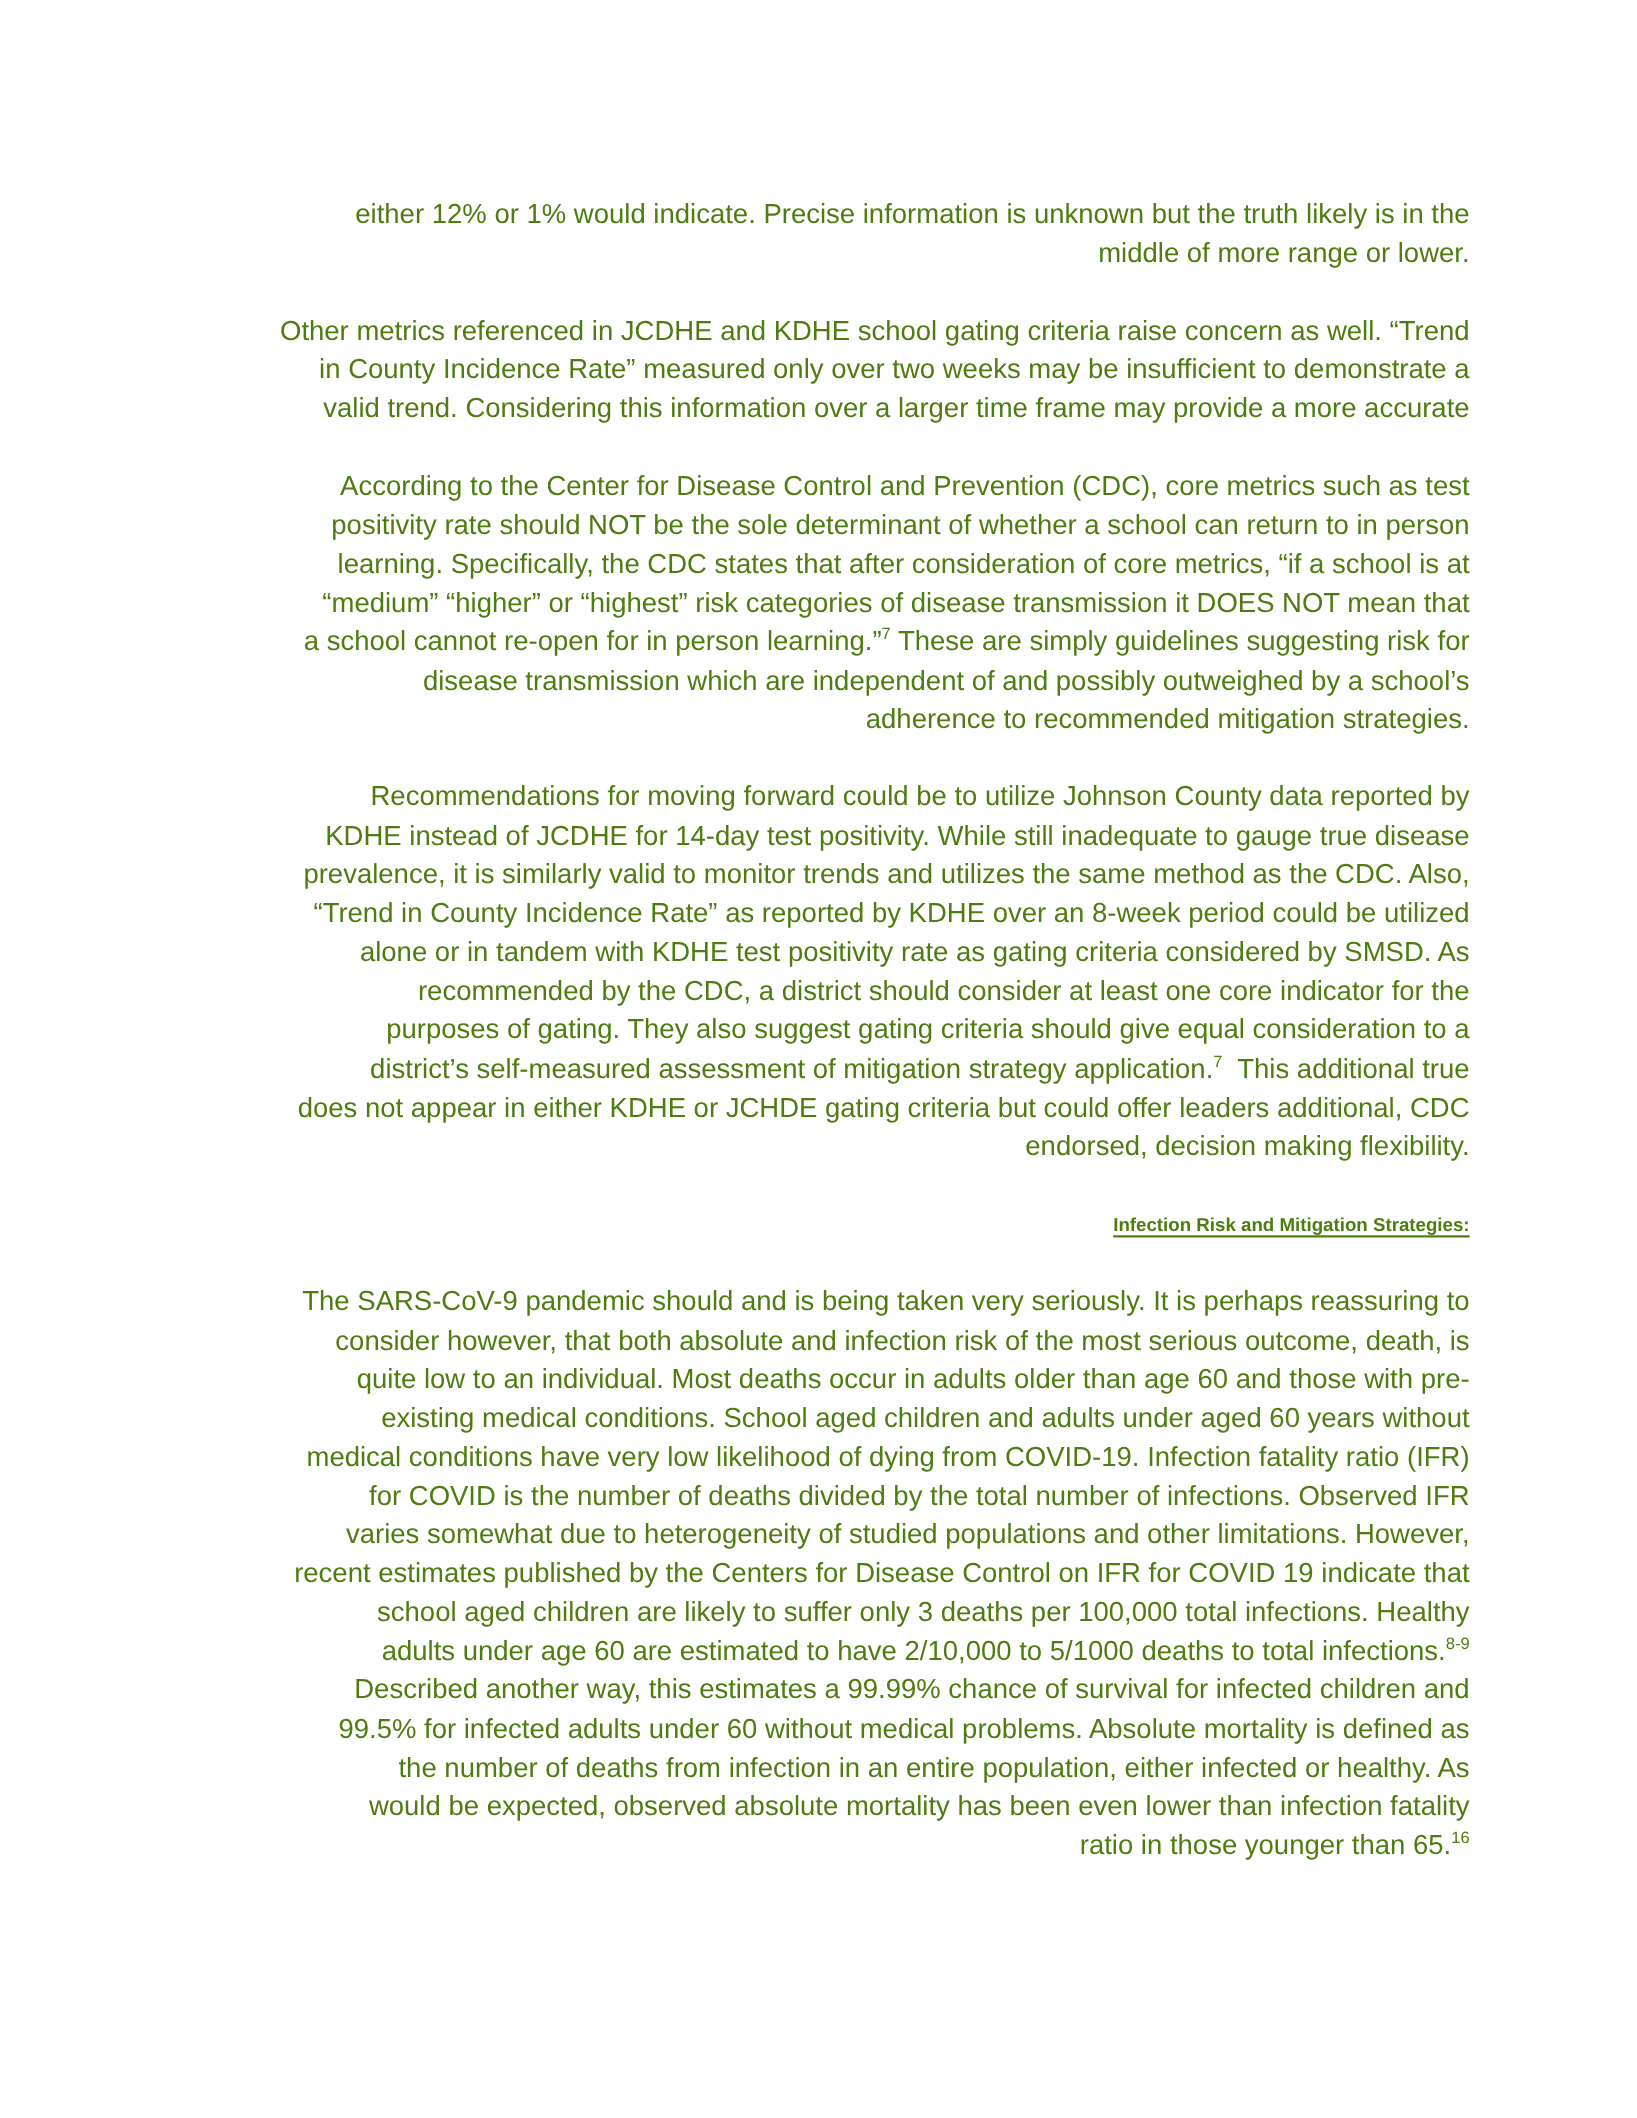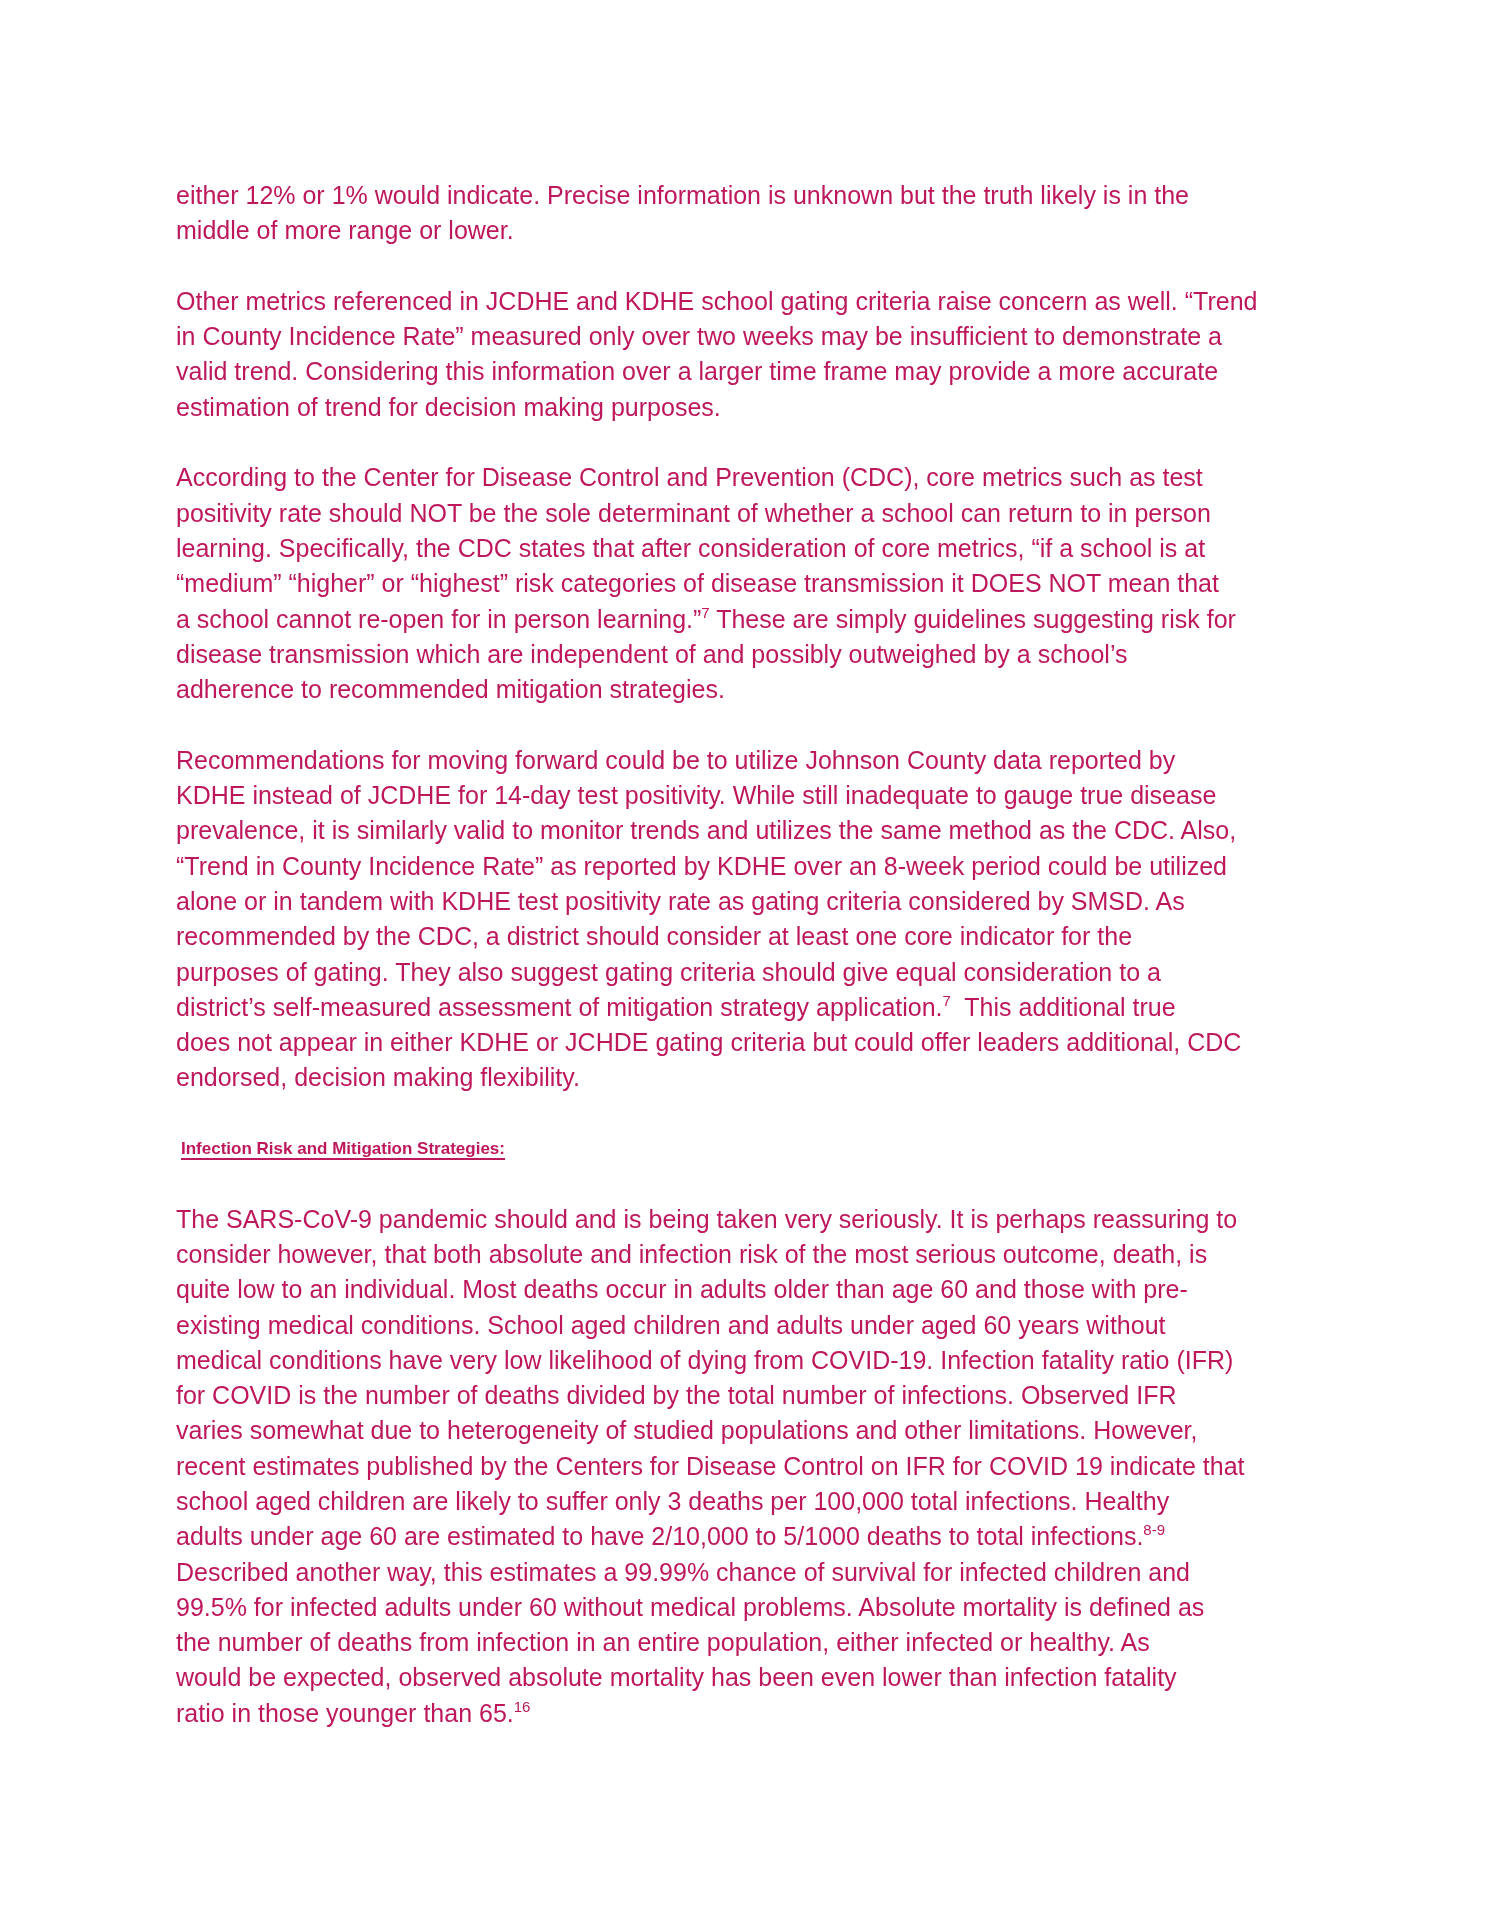--- a/index.html
+++ b/index.html
@@ -1,20 +1,21 @@
 <!DOCTYPE html>
 <html><head>
 <meta charset="utf-8">
 <style>
   html, body { margin: 0; padding: 0; background: #ffffff; }
   body { width: 1488px; height: 1925px; position: relative; overflow: hidden; }
   .page {
     position: absolute; left: 0; top: 0; width: 1488px; height: 1925px;
-    background: #ffffff; color: #be185d;
+    background: #ffffff; color: #4d7c0f;
     font-family: "Liberation Sans", "DejaVu Sans", sans-serif;
+    text-align: right;
   }
   .body-text {
     position: absolute; left: 176px; top: 178px; width: 1160px;
     font-size: 25px; line-height: 35.3px;
   }
   .para { margin: 0 0 35.3px 0; }
   .line { display: block; white-space: nowrap; height: 35.3px; }
   .heading {
     display: block; margin: 0 0 35.3px 0; padding-left: 5px;
     font-weight: bold; text-decoration: underline; text-decoration-thickness: 2px;
@@ -30,21 +31,20 @@
 
     <p class="para">
       <span class="line">either 12% or 1% would indicate. Precise information is unknown but the truth likely is in the</span>
       <span class="line">middle of more range or lower.</span>
     </p>
 
     <p class="para">
       <span class="line">Other metrics referenced in JCDHE and KDHE school gating criteria raise concern as well. “Trend</span>
       <span class="line">in County Incidence Rate” measured only over two weeks may be insufficient to demonstrate a</span>
       <span class="line">valid trend. Considering this information over a larger time frame may provide a more accurate</span>
-      <span class="line">estimation of trend for decision making purposes.</span>
     </p>
 
     <p class="para">
       <span class="line">According to the Center for Disease Control and Prevention (CDC), core metrics such as test</span>
       <span class="line">positivity rate should NOT be the sole determinant of whether a school can return to in person</span>
       <span class="line">learning. Specifically, the CDC states that after consideration of core metrics, “if a school is at</span>
       <span class="line">“medium” “higher” or “highest” risk categories of disease transmission it DOES NOT mean that</span>
       <span class="line"><span>a school cannot re-open for in person learning.”</span><sup>7</sup><span> These are simply guidelines suggesting risk for</span></span>
       <span class="line">disease transmission which are independent of and possibly outweighed by a school’s</span>
       <span class="line">adherence to recommended mitigation strategies.</span>

